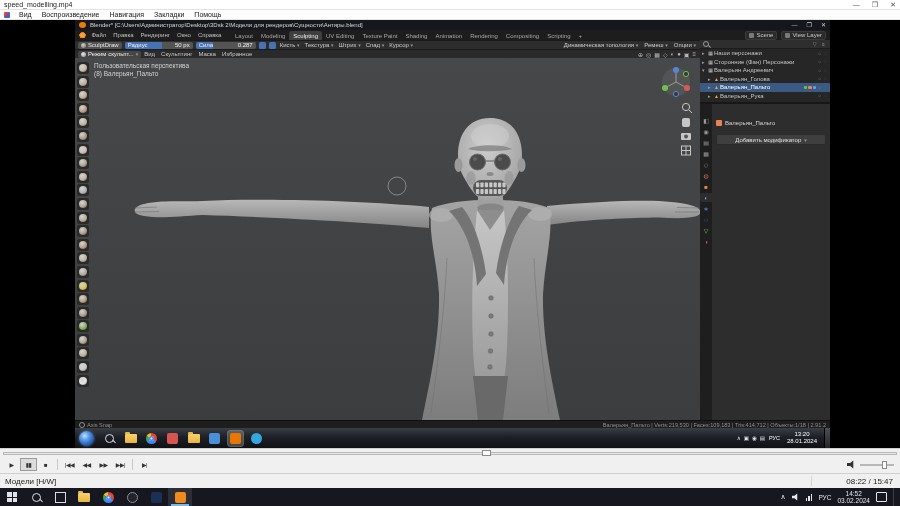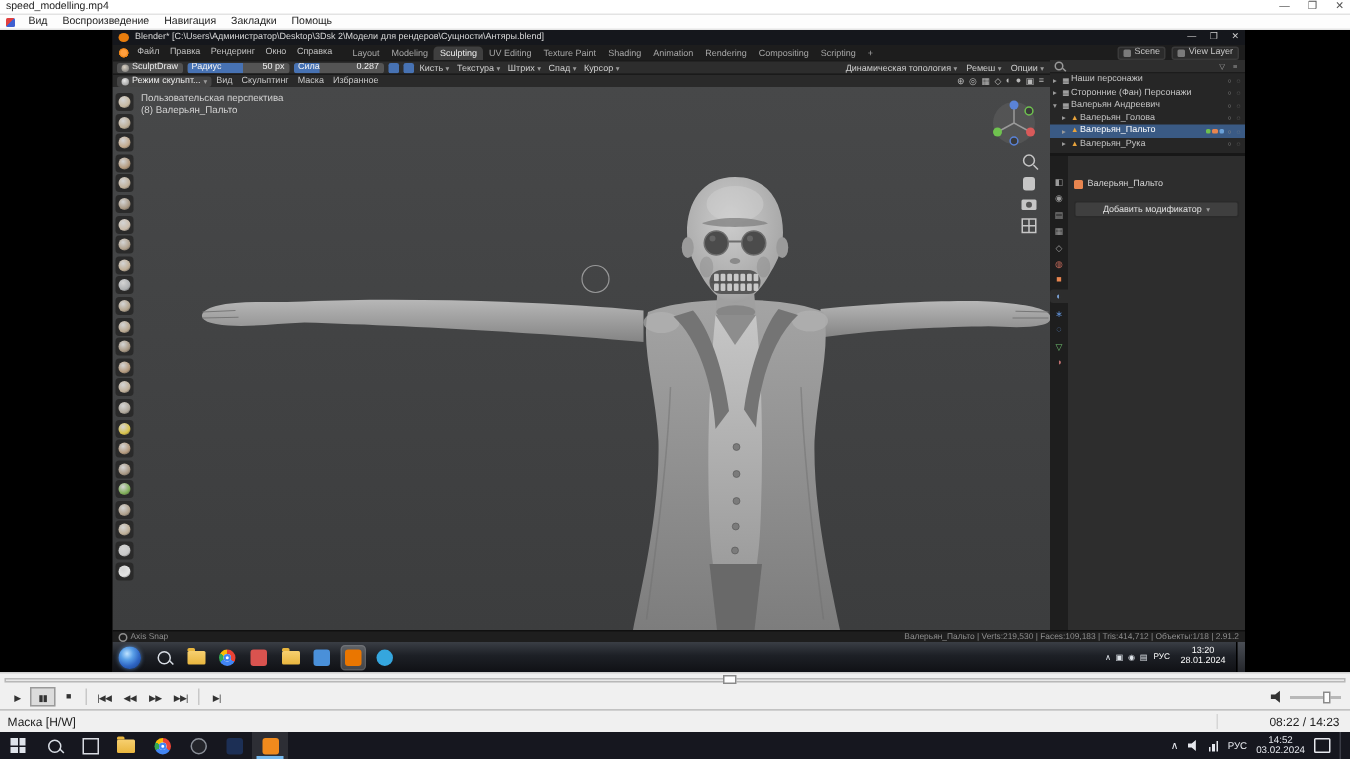--- a/index.html
+++ b/index.html
@@ -622,23 +622,23 @@
   <div class="vol">
     <span class="speaker"></span>
     <span class="vol-slider">
       <span class="vol-groove"></span>
       <span class="vol-thumb" style="left: 22.4px;"></span>
     </span>
   </div>
 </div>
 
 <div class="pstatus">
-  <span class="left">Маска [H/W]</span>
+  <span class="left">Модели [H/W]</span>
   <span class="vdiv"></span>
-  <span class="right">08:22 / 14:23</span>
+  <span class="right">08:22 / 15:47</span>
 </div>
 
 <div class="task10">
   <span style="display:flex;height:18px;">
       <div class="t10-btn">
         <div class="win-glyph">
           <b></b>
           <b></b>
           <b></b>
           <b></b>

